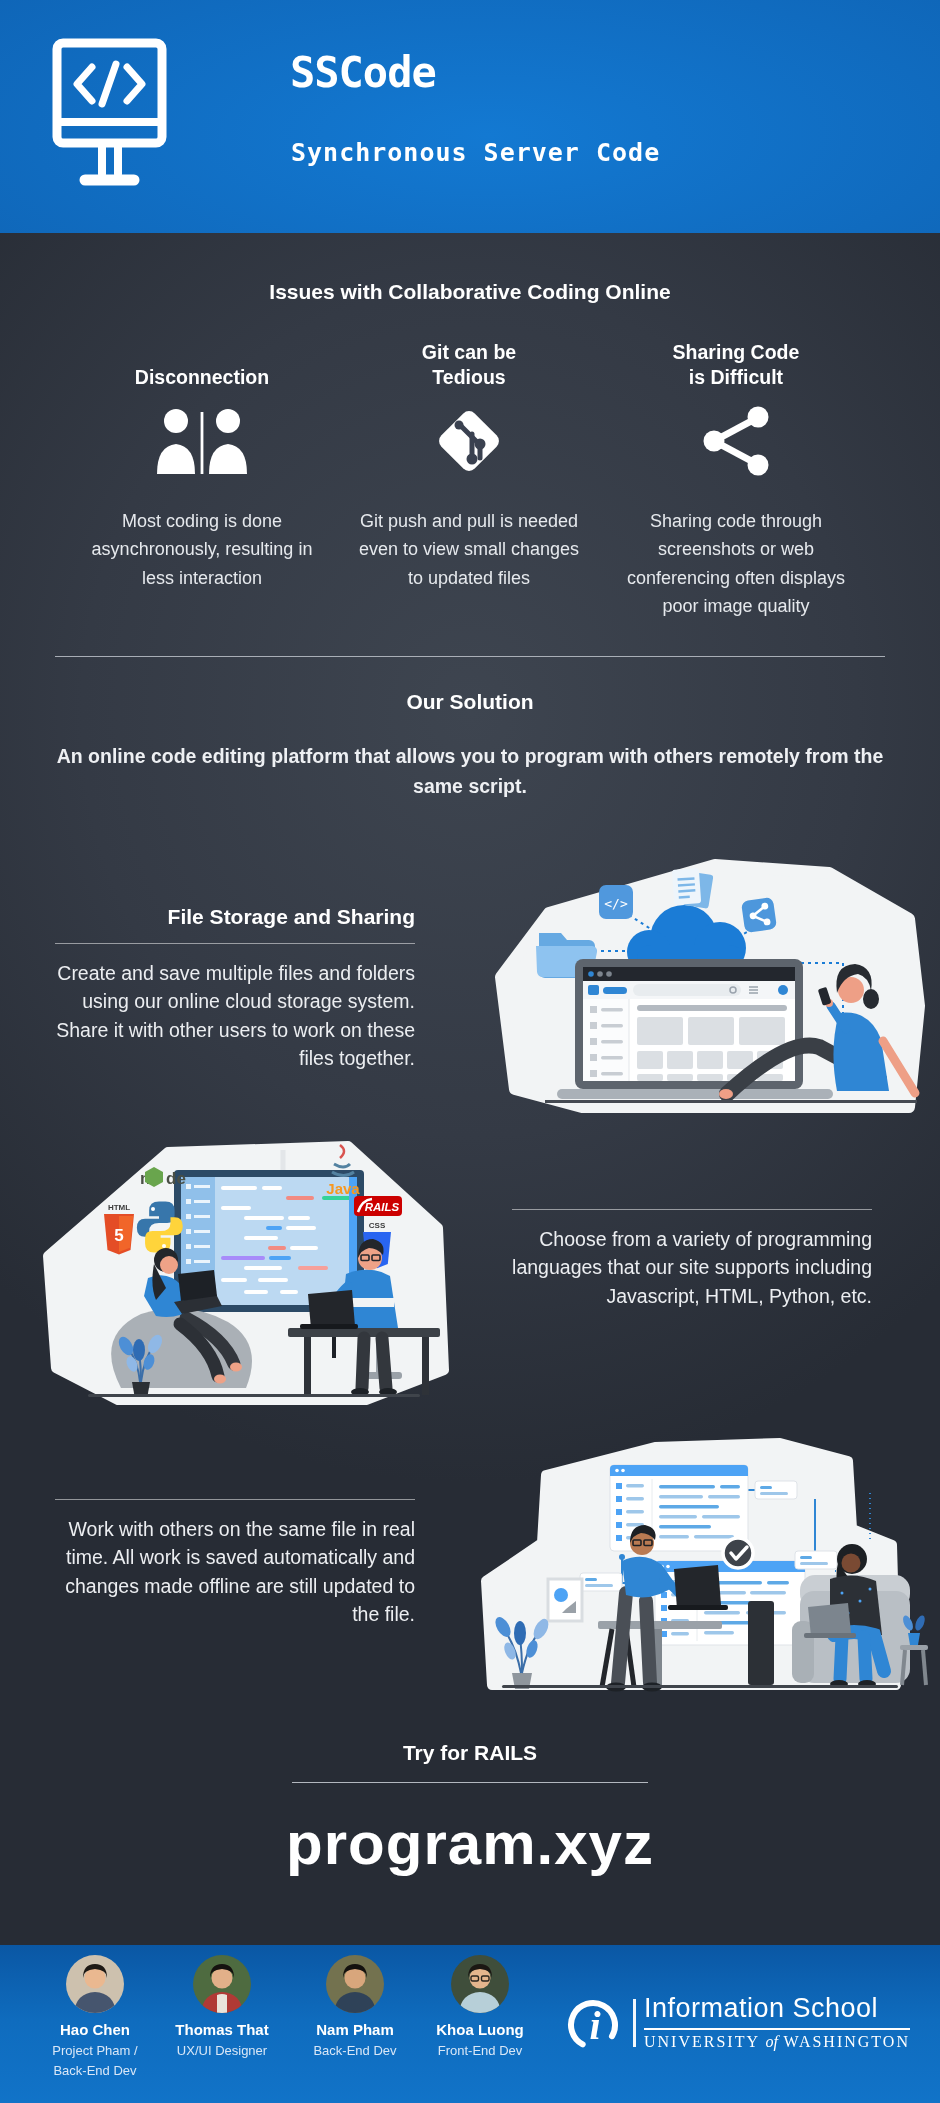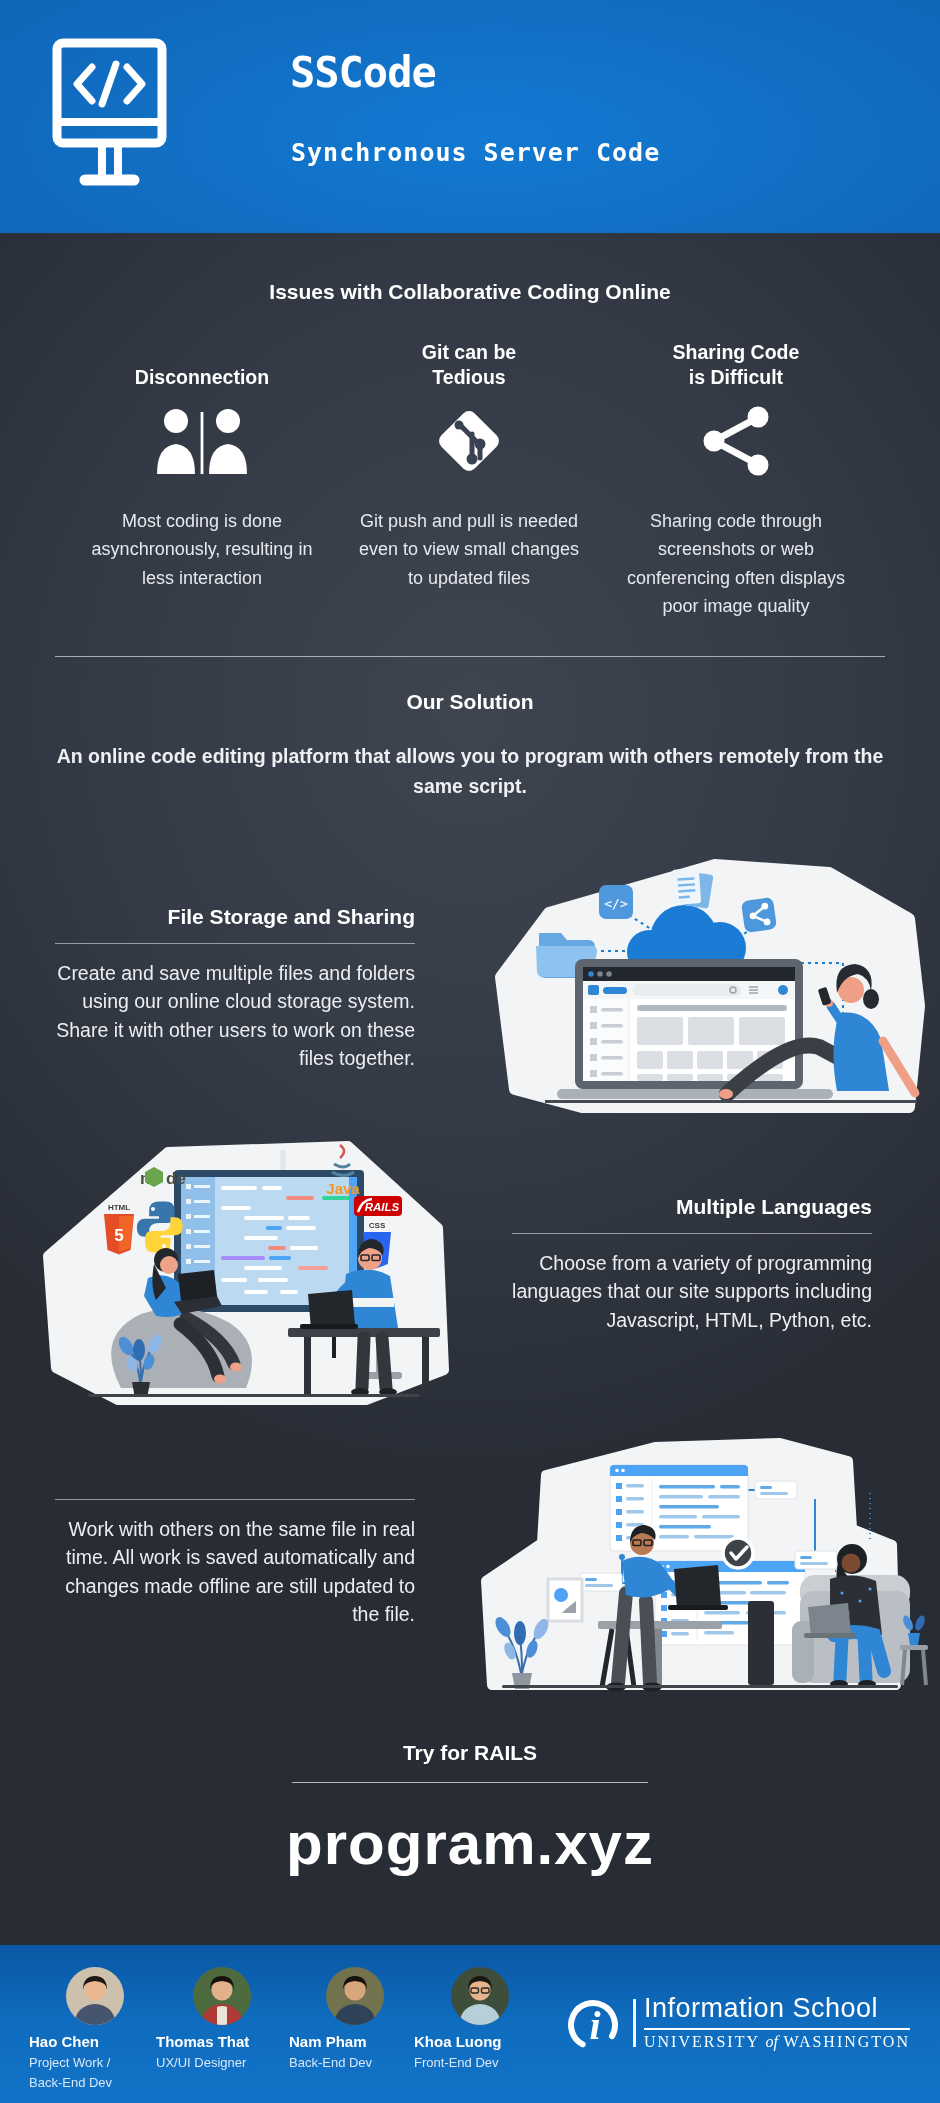--- a/index.html
+++ b/index.html
@@ -46,21 +46,21 @@
   .illo-2{left:36px;top:903px;}
   .illo-3{left:450px;top:1200px;}
 
   .cta-title{left:0;top:1508px;width:940px;text-align:center;font-size:21px;font-weight:bold;}
   .cta-rule{left:292px;top:1549px;width:356px;height:1px;background:#cdd1d7;opacity:.85;}
   .cta-url{left:0;top:1576px;width:940px;text-align:center;font-size:60px;font-weight:bold;letter-spacing:1px;}
 
   
   .footer{left:0;top:1945px;width:940px;height:158px;
     background:linear-gradient(180deg,#0a57a4 0%, #0f6cbe 48%, #1173c8 100%);}
-  .member{top:22px;width:132px;text-align:left;}
+  .member{top:10px;width:132px;text-align:center;}
   .member.m0{left:29px;} .member.m1{left:156px;} .member.m2{left:289px;} .member.m3{left:414px;}
   .avatar{width:58px;height:58px;border-radius:50%;overflow:hidden;margin:0 auto;}
   .member-name{margin-top:8px;font-size:15px;font-weight:bold;}
   .member-role{margin-top:3px;font-size:13px;line-height:1.5;color:#d9e7f7;white-space:pre-line;}
   .av0 .av-bg{fill:#cdc1ae}.av0 .av-head{fill:#eab890}.av0 .av-hair{fill:#1e1914}.av0 .av-shirt{fill:#46556e}
   .av1 .av-bg{fill:#4e6b40}.av1 .av-head{fill:#e2b089}.av1 .av-hair{fill:#15120f}.av1 .av-shirt{fill:#b03a35}
   .av2 .av-bg{fill:#73724f}.av2 .av-head{fill:#d8a67c}.av2 .av-hair{fill:#14110e}.av2 .av-shirt{fill:#2f4258}
   .av3 .av-bg{fill:#3f4e3b}.av3 .av-head{fill:#e5b58d}.av3 .av-hair{fill:#1b1713}.av3 .av-shirt{fill:#b7cfd8}
 
   .ischool{left:566px;top:48px;}
@@ -422,21 +422,20 @@
         <ellipse cx="90" cy="210" rx="6" ry="10" fill="#4d8fd6" transform="rotate(-30 90 210)"></ellipse>
         <ellipse cx="119" cy="208" rx="6" ry="10" fill="#8fb8e6" transform="rotate(28 119 208)"></ellipse>
         <ellipse cx="103" cy="214" rx="6" ry="11" fill="#2f6cb4"></ellipse>
         <ellipse cx="96" cy="228" rx="5" ry="8" fill="#8fb8e6" transform="rotate(-22 96 228)"></ellipse>
         <ellipse cx="113" cy="226" rx="5" ry="8" fill="#4d8fd6" transform="rotate(20 113 226)"></ellipse>
       </g>
       <rect x="52" y="258" width="332" height="3" rx="1.5" fill="#3f444b"></rect>
     </svg>
 
     <div class="abs feature-text ft-2">
-      <h3>Multiple Languages</h3>
       <div class="feature-rule"></div>
       <p>Choose from a variety of programming languages that our site supports including Javascript, HTML, Python, etc.</p>
     </div>
 
     <div class="abs feature-text ft-3">
       <div class="feature-rule"></div>
       <p>Work with others on the same file in real time. All work is saved automatically and changes made offline are still updated to the file.</p>
     </div>
 
     <svg class="abs illo illo-3" width="488" height="268" viewBox="0 0 488 268">
@@ -621,21 +620,21 @@
     <div class="abs member m0">
       <div class="avatar">
         <svg class="av0" width="58" height="58" viewBox="0 0 58 58">
           <rect class="av-bg" width="58" height="58"></rect>
           <circle class="av-head" cx="29" cy="23" r="10.5"></circle>
           <path class="av-hair" d="M17 23 Q17 9 29 9 Q41 9 41 23 Q41 15 29 14 Q17 15 17 23 Z"></path>
           <path class="av-shirt" d="M8 58 Q10 38 29 37 Q48 38 50 58 Z"></path>
         </svg>
       </div>
       <div class="member-name">Hao Chen</div>
-      <div class="member-role">Project Work /
+      <div class="member-role">Project Pham /
 Back-End Dev</div>
     </div>
 
     <div class="abs member m1">
       <div class="avatar">
         <svg class="av1" width="58" height="58" viewBox="0 0 58 58">
           <rect class="av-bg" width="58" height="58"></rect>
           <circle class="av-head" cx="29" cy="23" r="10.5"></circle>
           <path class="av-hair" d="M17 23 Q17 9 29 9 Q41 9 41 23 Q41 15 29 14 Q17 15 17 23 Z"></path>
           <path class="av-shirt" d="M8 58 Q10 38 29 37 Q48 38 50 58 Z"></path>

